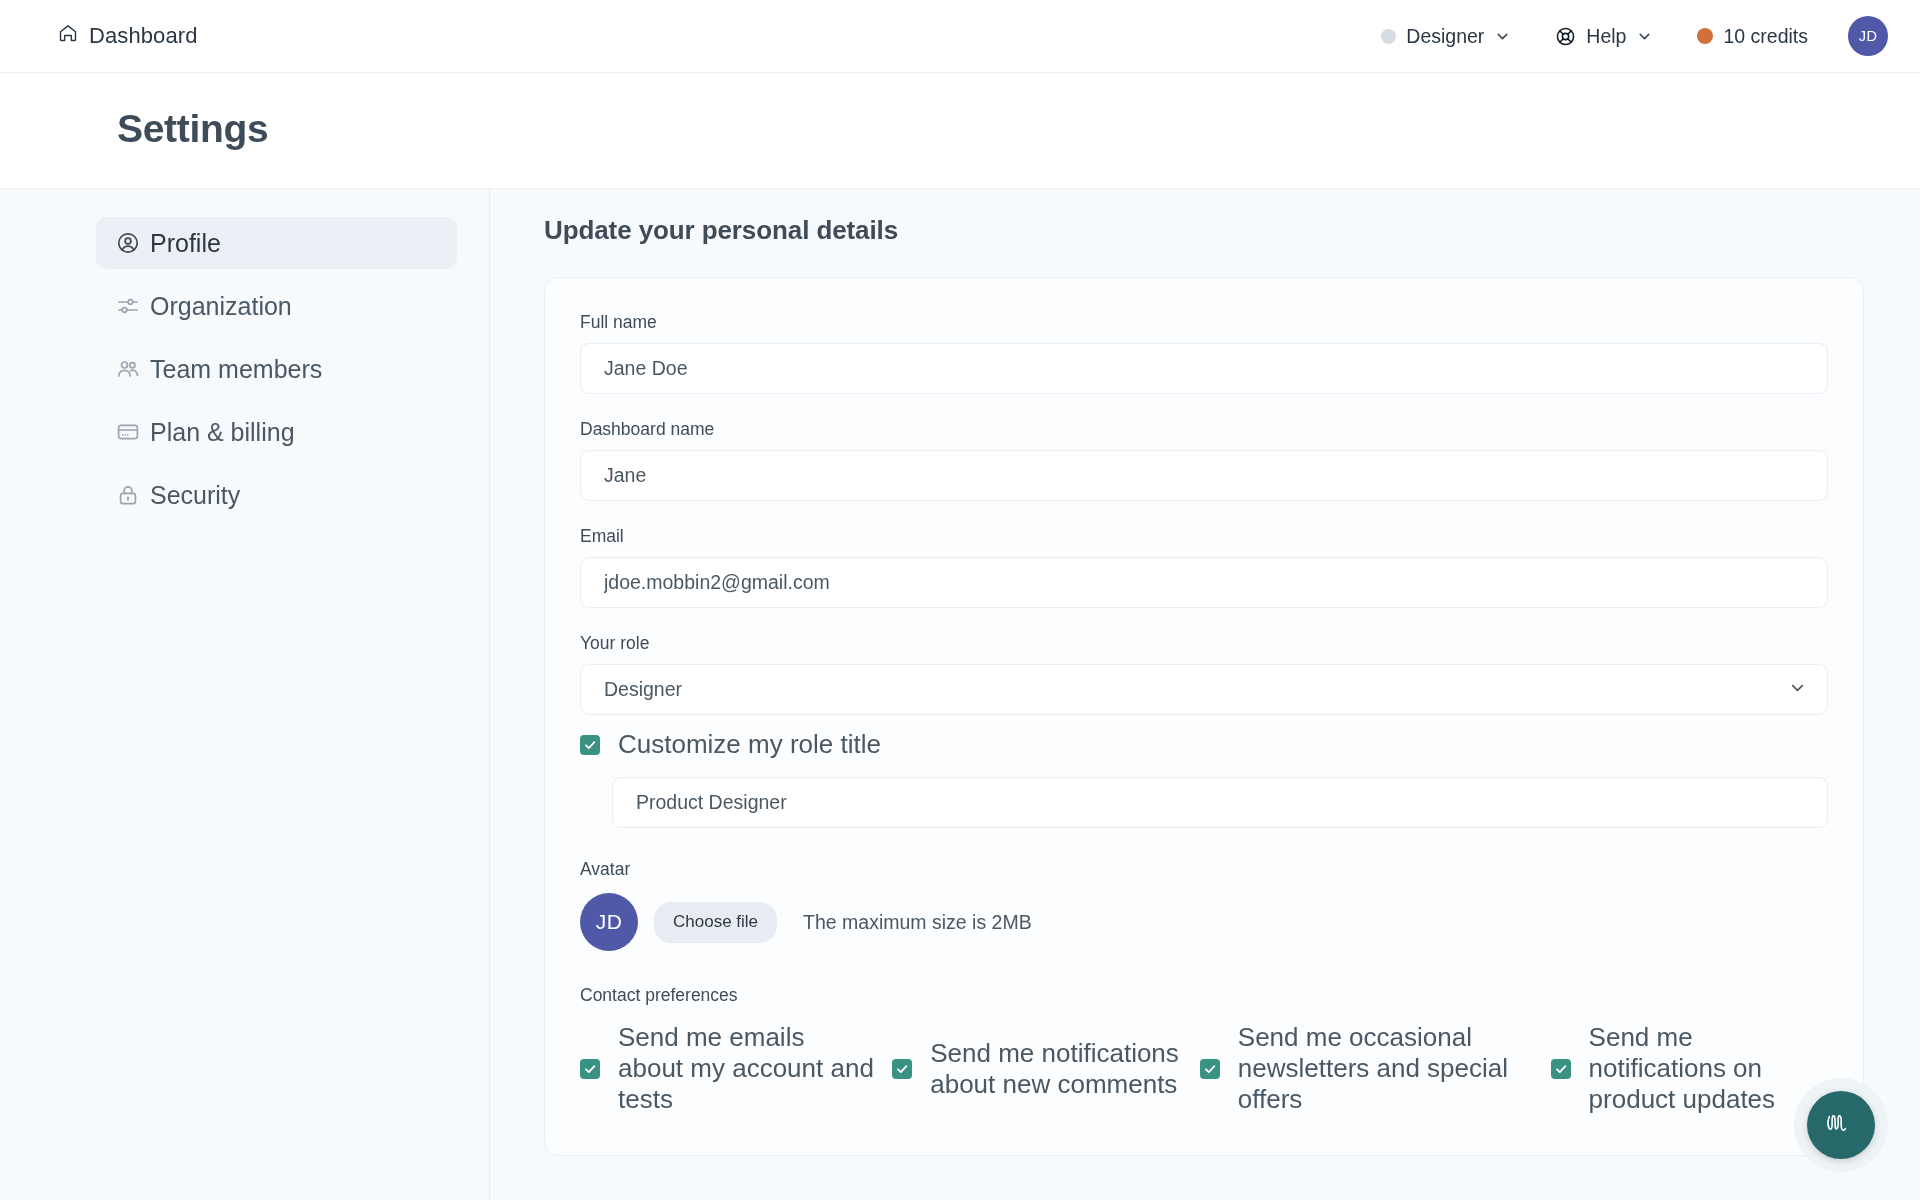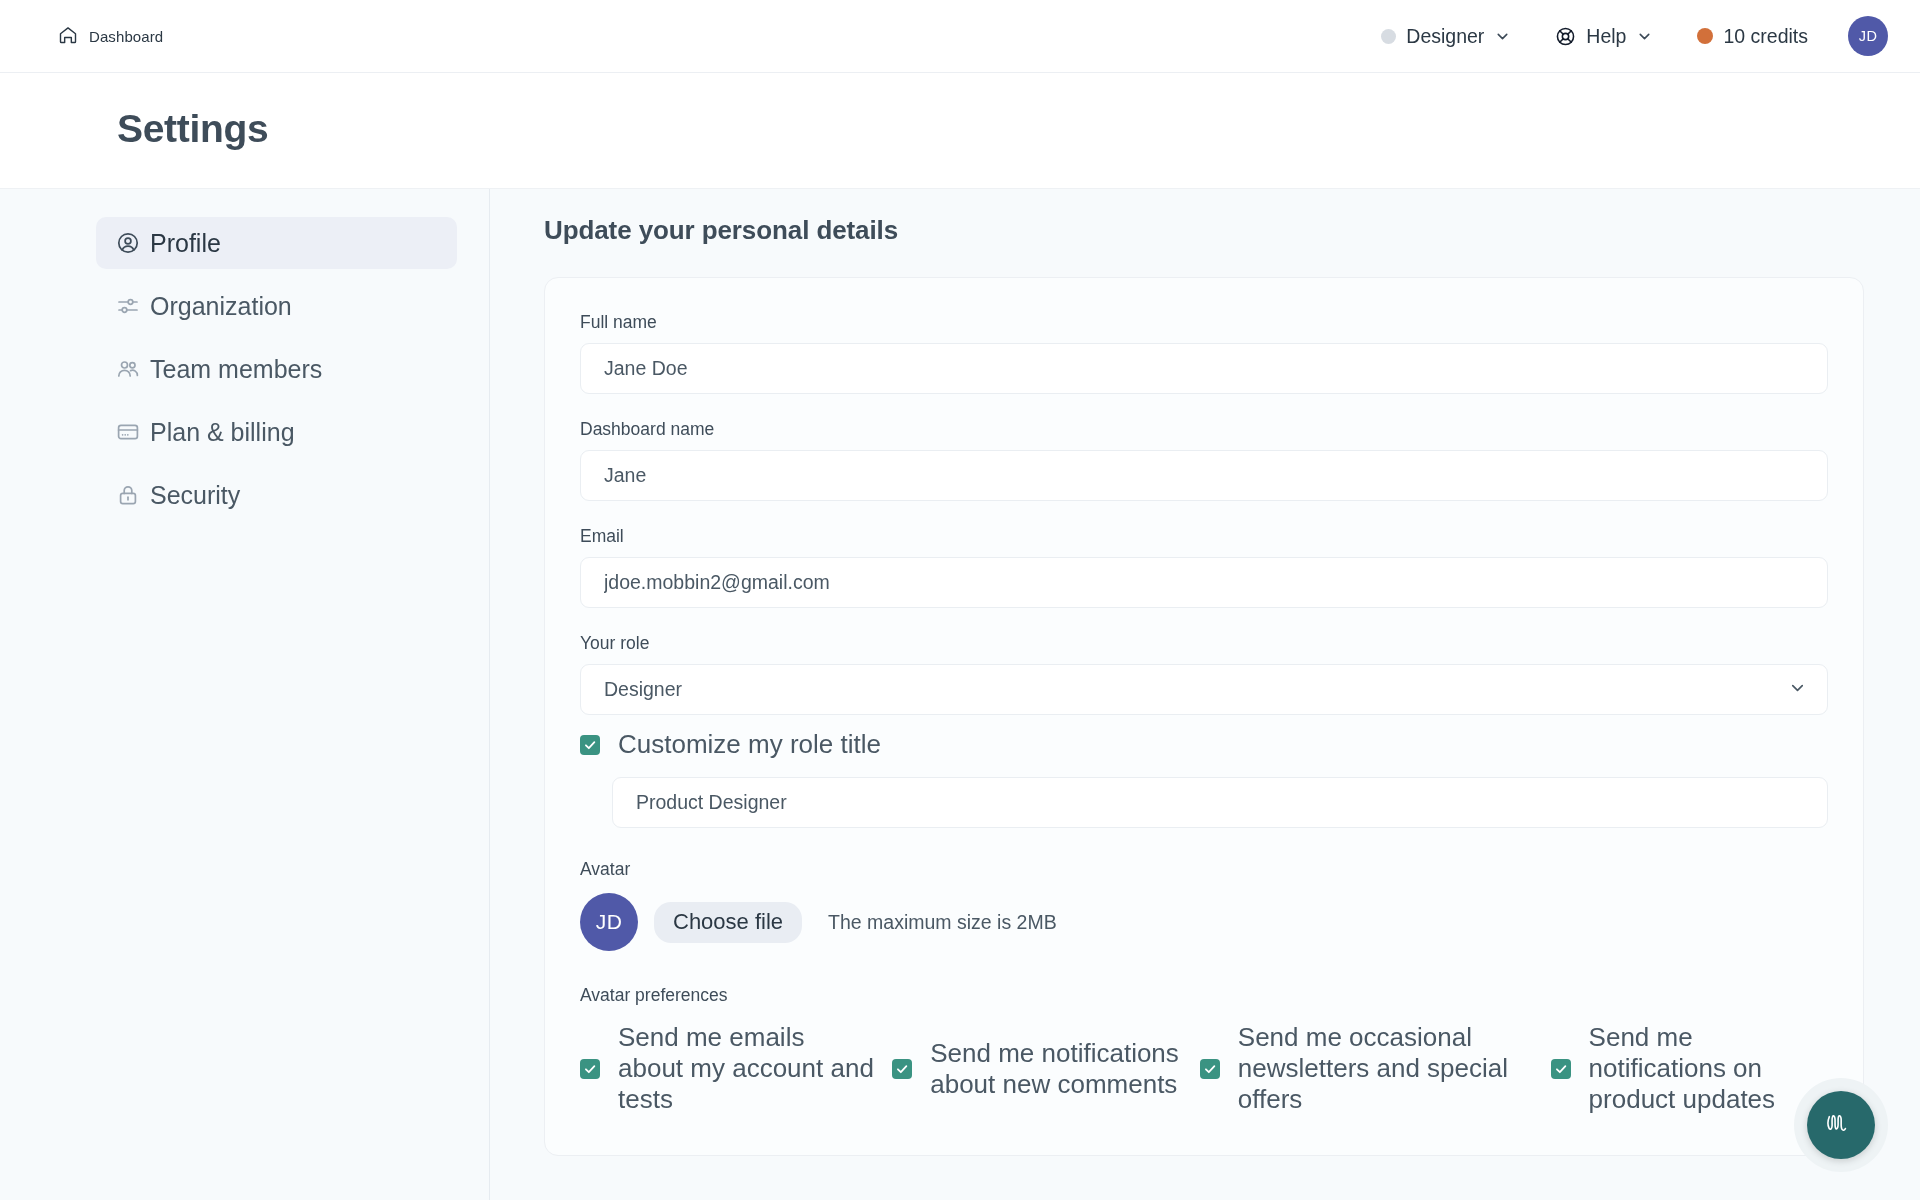--- a/index.html
+++ b/index.html
@@ -17,23 +17,23 @@
   .topbar {
     height: 73px;
     background: #ffffff;
     border-bottom: 1px solid #eceff3;
     display: flex;
     align-items: center;
     padding: 0 32px 0 58px;
   }
   .breadcrumb {
     display: flex;
-    align-items: center;
+    align-items: flex-start;
     gap: 11px;
-    font-size: 15px;
+    font-size: 22px;
     color: #2b3844;
     cursor: pointer;
   }
   .breadcrumb .label { letter-spacing: .1px; }
 
   .topbar-right {
     margin-left: auto;
     display: flex;
     align-items: center;
     gap: 0;
@@ -205,21 +205,21 @@
     flex: none;
   }
   .choose-file {
     margin-left: 16px;
     background: #e9edf3;
     border: none;
     border-radius: 17px;
     height: 41px;
     padding: 0 19px;
     font-family: "Liberation Sans", sans-serif;
-    font-size: 22px;
+    font-size: 17px;
     color: #2b3844;
     cursor: pointer;
   }
   .file-hint {
     margin-left: 26px;
     font-size: 19.5px;
     color: #4a5864;
   }
 
   .prefs-block { margin-top: 34px; }
@@ -413,21 +413,21 @@
       <div class="avatar-block">
         <label class="field-label">Avatar</label>
         <div class="avatar-row">
           <div class="avatar-big">JD</div>
           <button class="choose-file">Choose file</button>
           <span class="file-hint">The maximum size is 2MB</span>
         </div>
       </div>
 
       <div class="prefs-block">
-        <div class="prefs-title">Avatar preferences</div>
+        <div class="prefs-title">Contact preferences</div>
         <div class="prefs-list">
 
           <div class="check-row">
             <span class="cbox">
               <svg width="14" height="14" viewBox="0 0 24 24" fill="none" stroke="#ffffff" stroke-width="3" stroke-linecap="round" stroke-linejoin="round">
                   <path d="M5 12.5 10 17.5 19.5 7"></path>
                 </svg>
             </span>
             <span class="check-label">Send me emails about my account and tests</span>
           </div>

